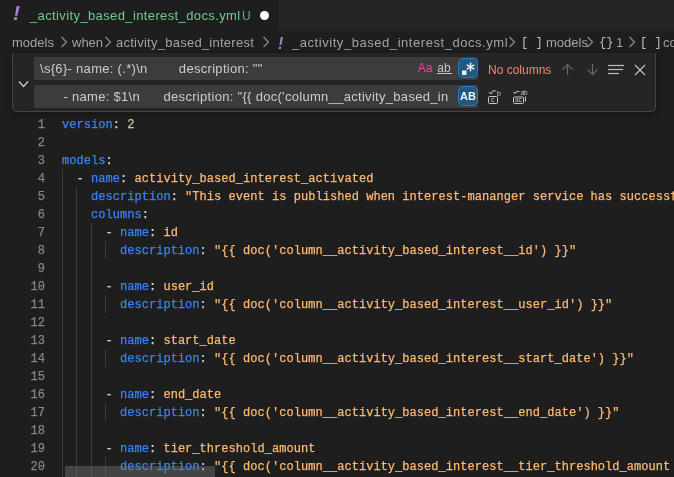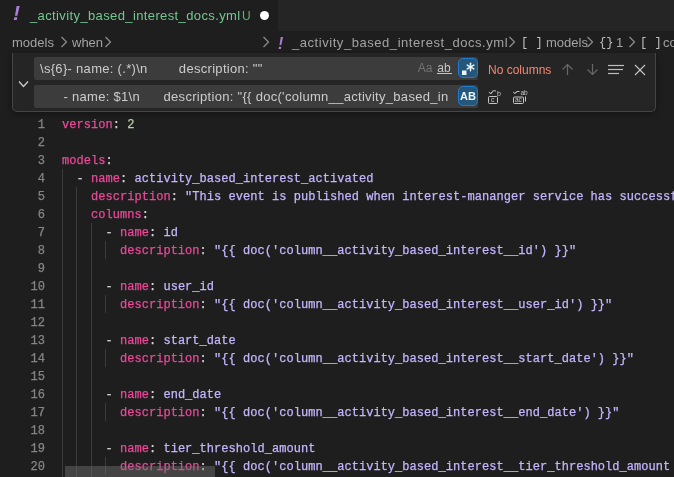--- a/index.html
+++ b/index.html
@@ -16,37 +16,37 @@
   
   #crumbs { position:absolute; left:0; top:31px; width:674px; height:22px; background:#1e1e1e; }
   .bc { position:absolute; top:4px; font-size:13px; color:#a3a3a3; white-space:pre; }
   .bsep { position:absolute; top:5px; }
   .bicon { position:absolute; top:5px; font-size:12px; color:#c0c0c0; font-family:"Liberation Mono",monospace; }
   .bexc { position:absolute; top:4px; font-size:16px; font-weight:bold; font-style:italic; color:#a87fd0; }
   
   #lnums, #code { position:absolute; top:116px; font-family:"Liberation Mono",monospace; font-size:12px; line-height:18px; white-space:pre; letter-spacing:0.04px; -webkit-text-stroke:0.25px currentColor; }
   #lnums { left:0; width:45px; text-align:right; color:#858585; }
   #code { left:62px; color:#d4d4d4; }
-  .k { color:#ec4899; }
-  .s { color:#c4b5fd; }
+  .k { color:#3b82f6; }
+  .s { color:#fdba74; }
   .n { color:#b5cea8; }
   .guide { position:absolute; width:1px; background:#3c3c3c; }
   
   #fw { position:absolute; left:12px; top:53px; width:644px; height:59px; background:#252526;
         border:1px solid #454545; border-top:none; border-radius:0 0 5px 5px;
         box-shadow:0 2px 6px rgba(0,0,0,.35); }
   #fchev { position:absolute; left:18px; top:80px; }
   .finput { position:absolute; left:34px; width:444px; height:23px; background:#3c3c3c; border-radius:2px; }
   #fin  { top:57px; }
   #rin  { top:85px; }
   .ftext { position:absolute; left:6px; top:0; height:23px; line-height:23px; font-size:13px; color:#cccccc; white-space:pre; letter-spacing:0.3px; }
   #rtext { width:414px; overflow:hidden; }
   .opt { position:absolute; width:20px; height:20px; text-align:center; }
   .opt-on { background:#245779; border:1px solid #1f7ad1; border-radius:5px; }
-  #optAa { left:415px; top:58px; font-size:12px; color:#737373; line-height:20px; }
+  #optAa { left:415px; top:58px; font-size:12px; color:#ec4899; line-height:20px; }
   #optW  { left:434px; top:58px; font-size:12px; color:#c5c5c5; line-height:20px; }
   #optRe { left:458px; top:58px; }
   #optAB { left:458px; top:86px; color:#eaf4fc; font-size:11px; line-height:19px; font-weight:bold; letter-spacing:0; }
   #nores { position:absolute; left:488px; top:63px; font-size:12px; color:#f48771; }
   .wbtn { position:absolute; }
 </style>
 </head>
 <body>
 
 <div id="tabbar"></div>
@@ -59,20 +59,21 @@
 
 <div id="crumbs">
   <span class="bc" style="left:12px">models</span>
   <svg class="bsep" style="left:60px" width="8" height="12">
       <polyline points="1.5,1 6.5,6 1.5,11" fill="none" stroke="#8f8f8f" stroke-width="1.2"></polyline>
     </svg>
   <span class="bc" style="left:72px">when</span>
   <svg class="bsep" style="left:104px" width="8" height="12">
       <polyline points="1.5,1 6.5,6 1.5,11" fill="none" stroke="#8f8f8f" stroke-width="1.2"></polyline>
     </svg>
+  <span class="bc" style="left:116px; letter-spacing:0.25px">activity_based_interest</span>
   <svg class="bsep" style="left:262px" width="8" height="12">
       <polyline points="1.5,1 6.5,6 1.5,11" fill="none" stroke="#8f8f8f" stroke-width="1.2"></polyline>
     </svg>
   <span class="bexc" style="left:278px">!</span>
   <span class="bc" style="left:292px; letter-spacing:0.55px">_activity_based_interest_docs.yml</span>
   <svg class="bsep" style="left:508px" width="8" height="12">
       <polyline points="1.5,1 6.5,6 1.5,11" fill="none" stroke="#8f8f8f" stroke-width="1.2"></polyline>
     </svg>
   <span class="bicon" style="left:521px">[ ]</span>
   <span class="bc" style="left:546px">models</span>

